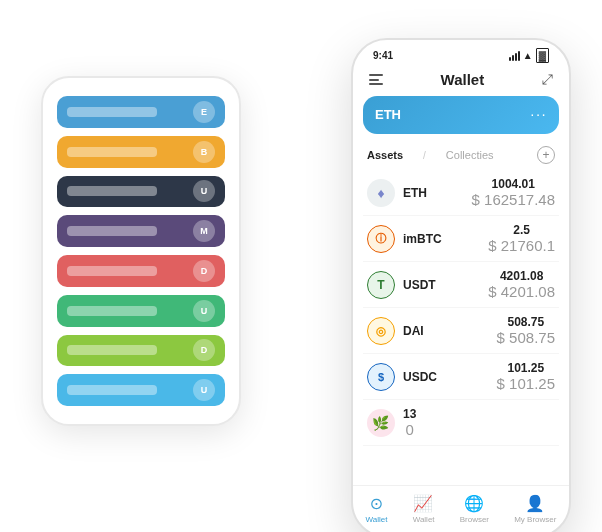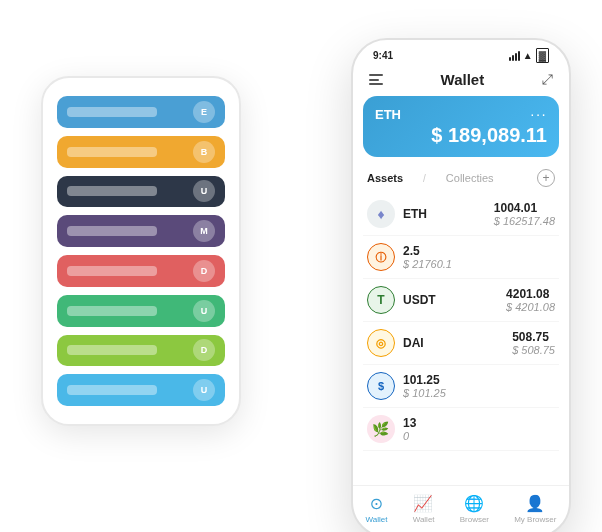--- a/index.html
+++ b/index.html
@@ -261,33 +261,32 @@
     }
 
     .asset-name {
       flex: 1;
       font-size: 12px;
       font-weight: 600;
       color: #222;
     }
 
     .asset-amounts {
-      text-align: left;
+      text-align: center;
     }
 
     .asset-amount-main {
       font-size: 12px;
       font-weight: 600;
       color: #222;
     }
 
     .asset-amount-usd {
-      font-size: 11px;
+      font-size: 15px;
       color: #999;
-      font-style: italic;
     }
 
     
     .bottom-nav {
       display: flex;
       justify-content: space-around;
       align-items: center;
       padding: 8px 0 12px;
       border-top: 1px solid #f0f0f0;
     }
@@ -389,21 +388,20 @@
       </div>
       <span class="header-title">Wallet</span>
       <span class="expand-icon">⤢</span>
     </div>
 
     <div class="eth-card">
       <div class="eth-card-header">
         <span class="eth-label">ETH</span>
         <span class="eth-dots">···</span>
       </div>
-      <div class="eth-balance">$ 189,089.11</div>
     </div>
 
     <div class="assets-header">
       <div class="assets-tabs">
         <span class="assets-tab-active">Assets</span>
         <span class="assets-tab-sep">/</span>
         <span class="assets-tab-inactive">Collecties</span>
       </div>
       <div class="assets-add">
         <span>+</span>
@@ -416,20 +414,21 @@
         <div class="asset-icon icon-eth">♦</div>
         <span class="asset-name">ETH</span>
         <div class="asset-amounts">
           <div class="asset-amount-main">1004.01</div>
           <div class="asset-amount-usd">$ 162517.48</div>
         </div>
       </div>
 
       <div class="asset-item">
         <div class="asset-icon icon-imbtc" style="font-size:11px; background:#fff3e0; border:1.5px solid #e65c00; color:#e65c00;">ⓘ</div>
+        <span class="asset-name">imBTC</span>
         <div class="asset-amounts">
           <div class="asset-amount-main">2.5</div>
           <div class="asset-amount-usd">$ 21760.1</div>
         </div>
       </div>
 
       <div class="asset-item">
         <div class="asset-icon icon-usdt" style="font-size:12px; background:#e8f5e9; color:#2e7d32; border:1.5px solid #2e7d32;">T</div>
         <span class="asset-name">USDT</span>
         <div class="asset-amounts">
@@ -442,20 +441,21 @@
         <div class="asset-icon icon-dai" style="font-size:12px; background:#fff8e1; color:#f59f00; border:1.5px solid #f59f00; font-weight:bold;">◎</div>
         <span class="asset-name">DAI</span>
         <div class="asset-amounts">
           <div class="asset-amount-main">508.75</div>
           <div class="asset-amount-usd">$ 508.75</div>
         </div>
       </div>
 
       <div class="asset-item">
         <div class="asset-icon icon-usdc" style="font-size:11px; background:#e3f2fd; color:#1565c0; border:1.5px solid #1565c0; font-weight:bold;">$</div>
+        <span class="asset-name">USDC</span>
         <div class="asset-amounts">
           <div class="asset-amount-main">101.25</div>
           <div class="asset-amount-usd">$ 101.25</div>
         </div>
       </div>
 
       <div class="asset-item">
         <div class="asset-icon icon-tft" style="font-size:14px; background:#fce4ec;">🌿</div>
         <div class="asset-amounts">
           <div class="asset-amount-main">13</div>

